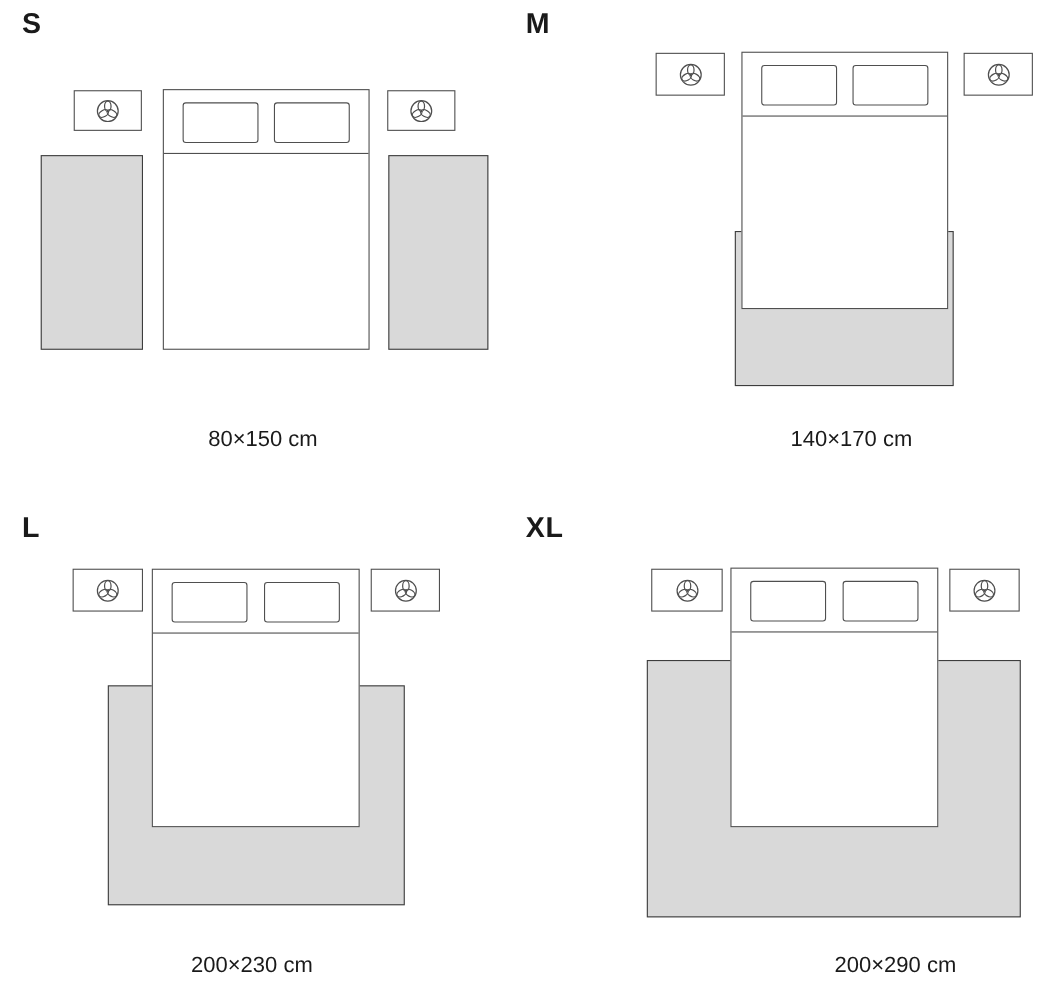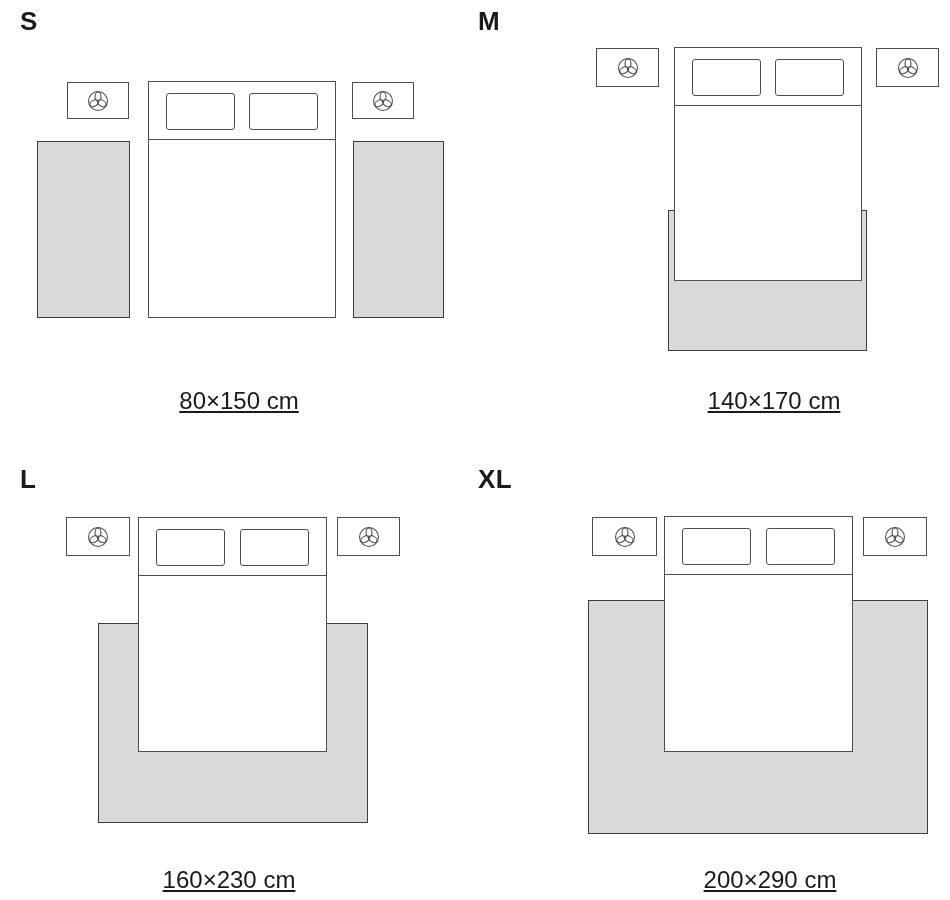--- a/index.html
+++ b/index.html
@@ -20,26 +20,25 @@
     margin: 0;
     font-size: 26px;
     font-weight: 700;
     line-height: 1.1;
     color: var(--text, #1a1a1a);
     letter-spacing: 0.5px;
   }
   .caption {
     position: absolute;
     transform: translateX(-50%);
-    font-size: 24px;
+    font-size: 20px;
     font-weight: 400;
     line-height: 1;
     color: var(--text, #1a1a1a);
     white-space: nowrap;
-    text-decoration: underline;
   }
   .rug {
     position: absolute;
     box-sizing: border-box;
     background: var(--rug-fill, #d9d9d9);
     border: 1.5px solid var(--rug-border, #3d3d3d);
     z-index: 1;
   }
   .bed {
     position: absolute;
@@ -174,21 +173,21 @@
       </svg>
     </div>
 
     <div class="bed" style="left:138px; top:517px; width:189px; height:235px;">
       <div class="bed-head">
         <div class="pillow pillow-left"></div>
         <div class="pillow pillow-right"></div>
       </div>
     </div>
 
-    <div class="caption" style="left:229px; top:868px;">160×230 cm</div>
+    <div class="caption" style="left:229px; top:868px;">200×230 cm</div>
   </section>
 
   <section>
     <h2 class="size-label" style="left:478px; top:465px;">XL</h2>
 
     <div class="rug" style="left:588px; top:600px; width:340px; height:234px;"></div>
 
     <div class="nightstand" style="left:592px; top:517px; width:65px; height:39px;">
       <svg class="plant-svg" viewBox="0 0 40 40" width="28" height="28">
         <circle cx="20" cy="20" r="13.5"></circle>
@@ -206,16 +205,16 @@
       </svg>
     </div>
 
     <div class="bed" style="left:664px; top:516px; width:189px; height:236px;">
       <div class="bed-head">
         <div class="pillow pillow-left"></div>
         <div class="pillow pillow-right"></div>
       </div>
     </div>
 
-    <div class="caption" style="left:770px; top:868px;">200×290 cm</div>
+    <div class="caption" style="left:814px; top:868px;">200×290 cm</div>
   </section>
 
 </div>
 
 </body></html>

